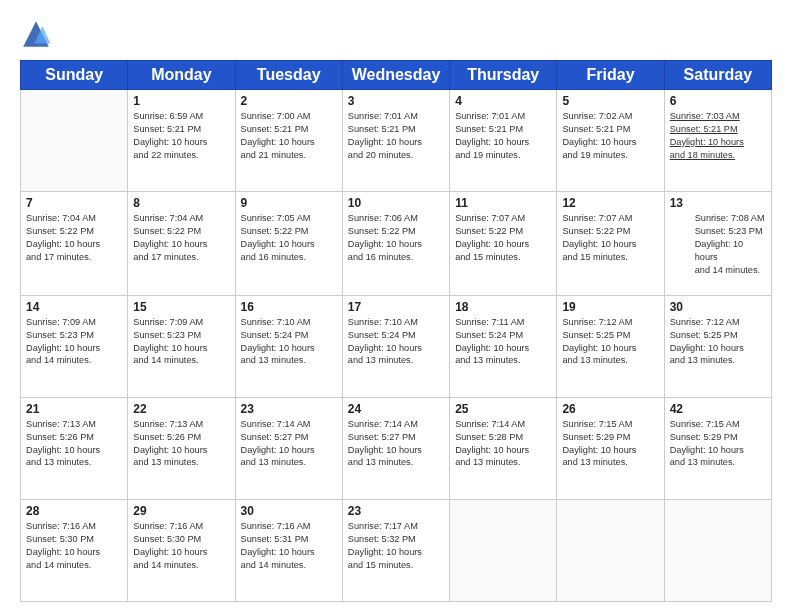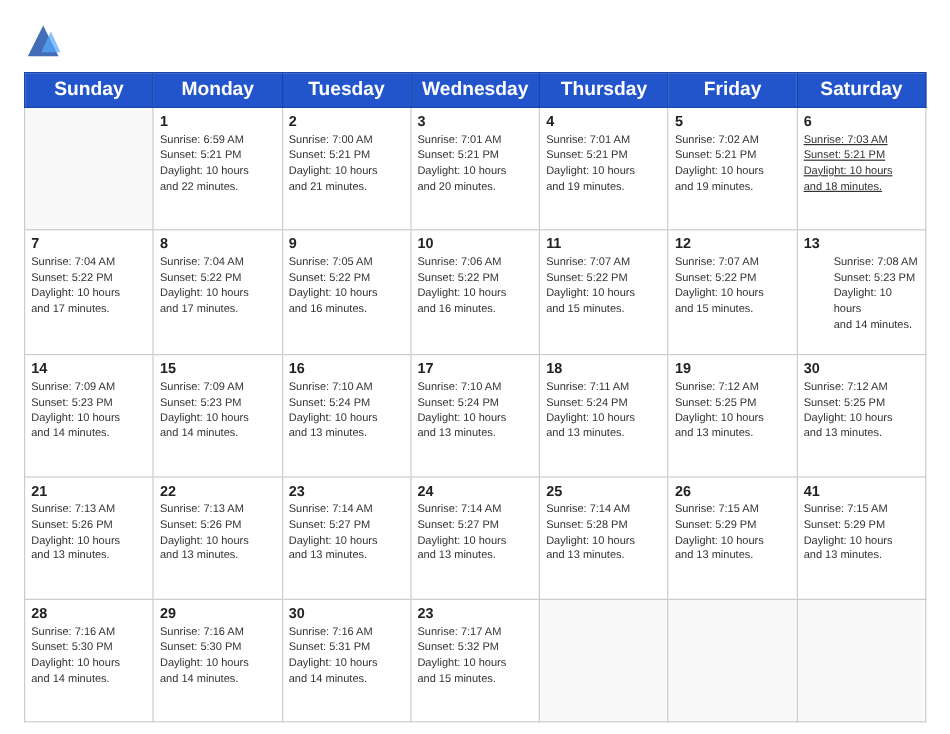--- a/index.html
+++ b/index.html
@@ -320,21 +320,21 @@
 and 13 minutes.</div>
           </td>
           <td>
             <span class="day-num">26</span>
             <div class="day-info" style="white-space: pre-line;">Sunrise: 7:15 AM
 Sunset: 5:29 PM
 Daylight: 10 hours
 and 13 minutes.</div>
           </td>
           <td>
-            <span class="day-num">41</span>
+            <span class="day-num">42</span>
             <div class="day-info" style="white-space: pre-line;">Sunrise: 7:15 AM
 Sunset: 5:29 PM
 Daylight: 10 hours
 and 13 minutes.</div>
           </td>
         </tr>
         <tr class="week-row">
           <td>
             <span class="day-num">28</span>
             <div class="day-info" style="white-space: pre-line;">Sunrise: 7:16 AM

